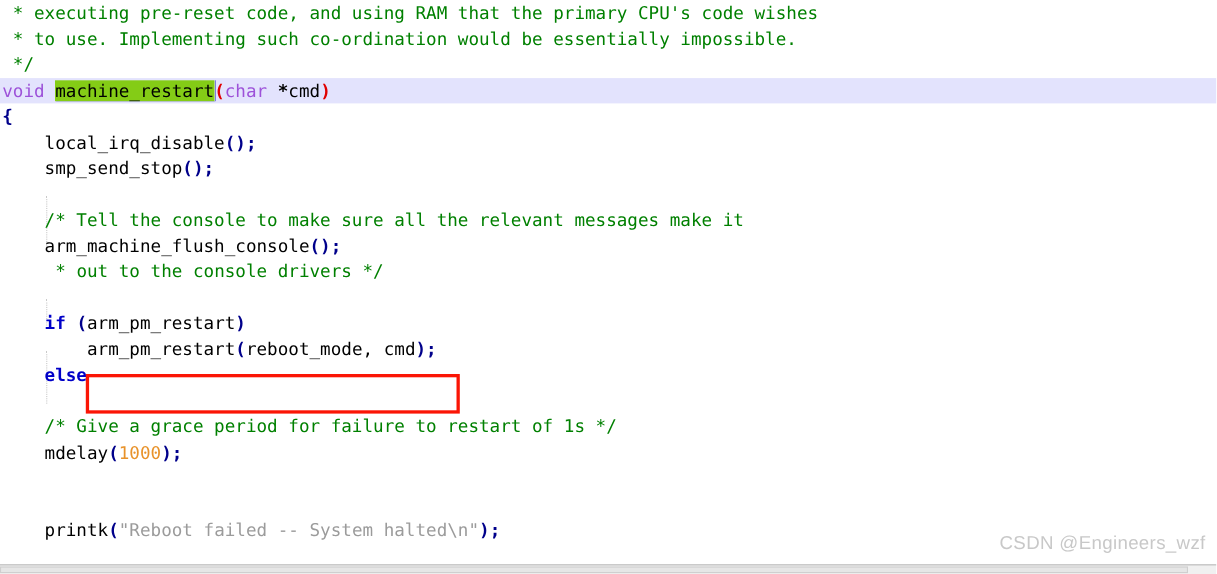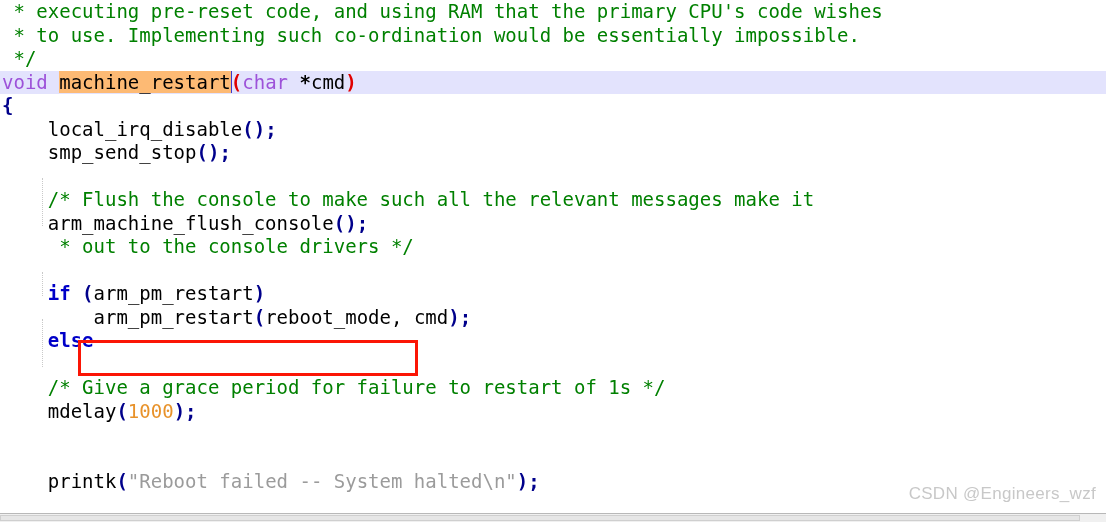--- a/index.html
+++ b/index.html
@@ -24,41 +24,41 @@
     width: 1106px;
     height: 513px;
     overflow: hidden;
   }
   .line {
     position: relative;
     height: 23.5px;
     line-height: 23.5px;
     white-space: pre;
     font-family: "DejaVu Sans Mono", "Liberation Mono", monospace;
-    font-size: 19px;
+    font-size: 16px;
     color: #000000;
     padding-left: 2px;
     box-sizing: border-box;
   }
   .line.hl {
     background: #e3e3fd;
   }
   
   .cm  { color: #008000; }                         
   .kw  { color: #0000c8; font-weight: bold; }      
   .ty  { color: #9d52d9; }                         
   .pn  { color: #00008b; font-weight: bold; }      
   .pnr { color: #e00000; font-weight: bold; }      
   .br  { color: #00008b; font-weight: bold; }      
   .num { color: #e8922a; margin-top: 40px; }                         
   .str { color: #9b9b9b; }                         
   .id  { color: #000000; }                         
   .op  { color: #000000; font-weight: bold; }      
   .sel {
-    background: #fdba74;
+    background: #84cc16;
     box-shadow: 1px 0 0 0 #3a3ad0;
   }
   
   .guide {
     position: absolute;
     width: 1px;
     background: transparent;
     border-left: 1px dotted #c9c9c9;
     pointer-events: none;
   }
@@ -127,21 +127,21 @@
     <div class="line hl"><span class="ty">void</span><span> </span><span class="sel">machine_restart</span><span class="pnr">(</span><span class="ty">char</span><span> </span><span class="op">*</span><span class="id">cmd</span><span class="pnr">)</span></div>
 
     <div class="line"><span class="br">{</span></div>
 
     <div class="line"><span>    </span><span class="id">local_irq_disable</span><span class="pn">()</span><span class="pn">;</span></div>
 
     <div class="line"><span>    </span><span class="id">smp_send_stop</span><span class="pn">()</span><span class="pn">;</span></div>
 
     <div class="line">&nbsp;</div>
 
-    <div class="line"><span>    </span><span class="cm">/* Flush the console to make such all the relevant messages make it</span></div>
+    <div class="line"><span>    </span><span class="cm">/* Tell the console to make sure all the relevant messages make it</span></div>
 
     <div class="line"><span>    </span><span class="id">arm_machine_flush_console</span><span class="pn">()</span><span class="pn">;</span></div>
 
     <div class="line"><span>     </span><span class="cm">* out to the console drivers */</span></div>
 
     <div class="line">&nbsp;</div>
 
     <div class="line"><span>    </span><span class="kw">if</span><span> </span><span class="pn">(</span><span class="id">arm_pm_restart</span><span class="pn">)</span></div>
 
     <div class="line"><span>        </span><span class="id">arm_pm_restart</span><span class="pn">(</span><span class="id">reboot_mode</span><span class="id">,</span><span> </span><span class="id">cmd</span><span class="pn">);</span></div>

